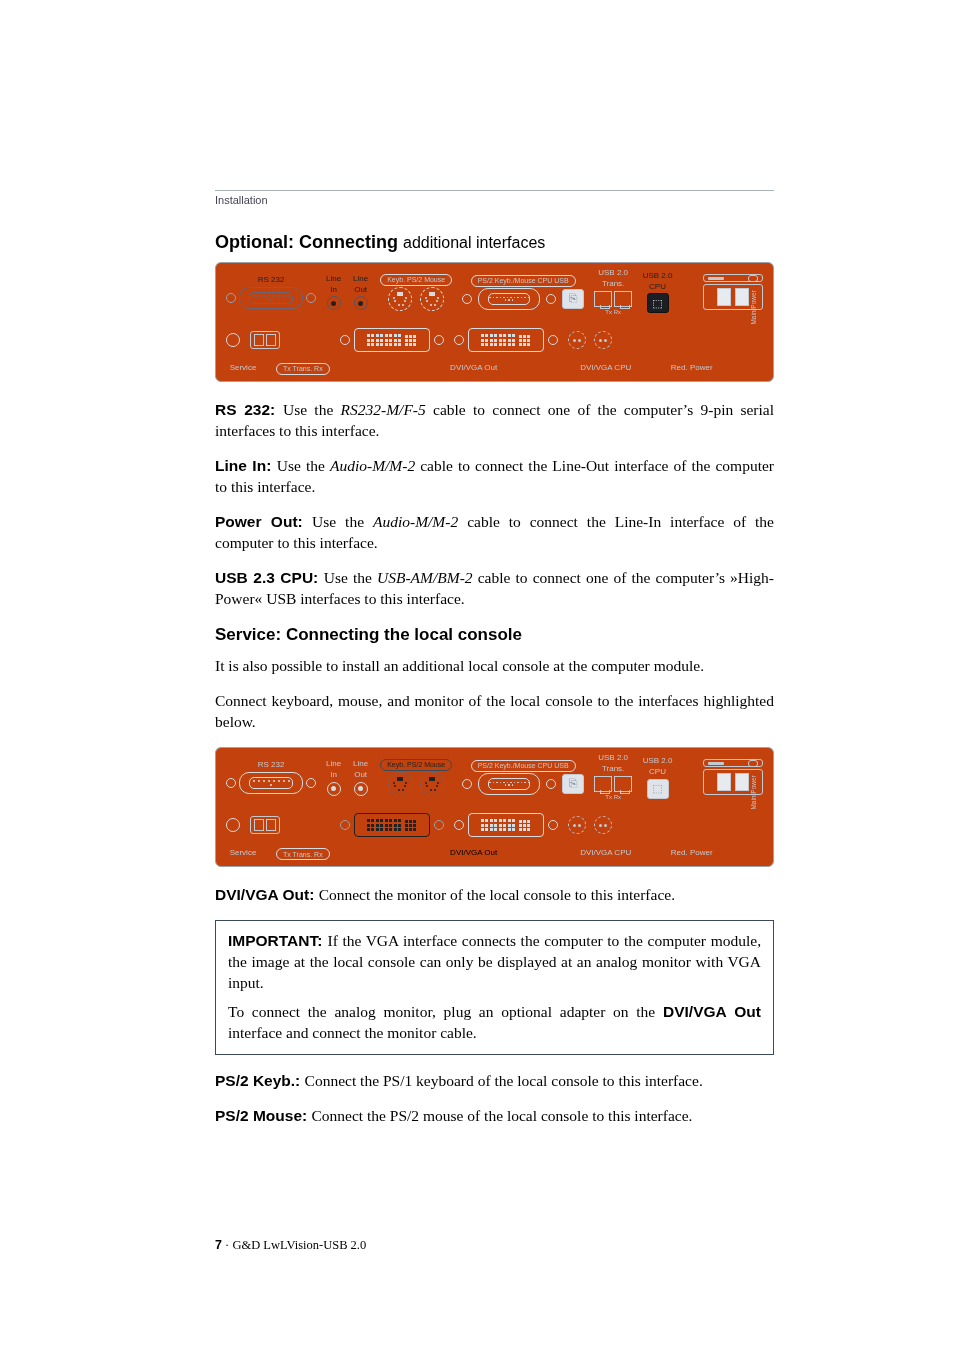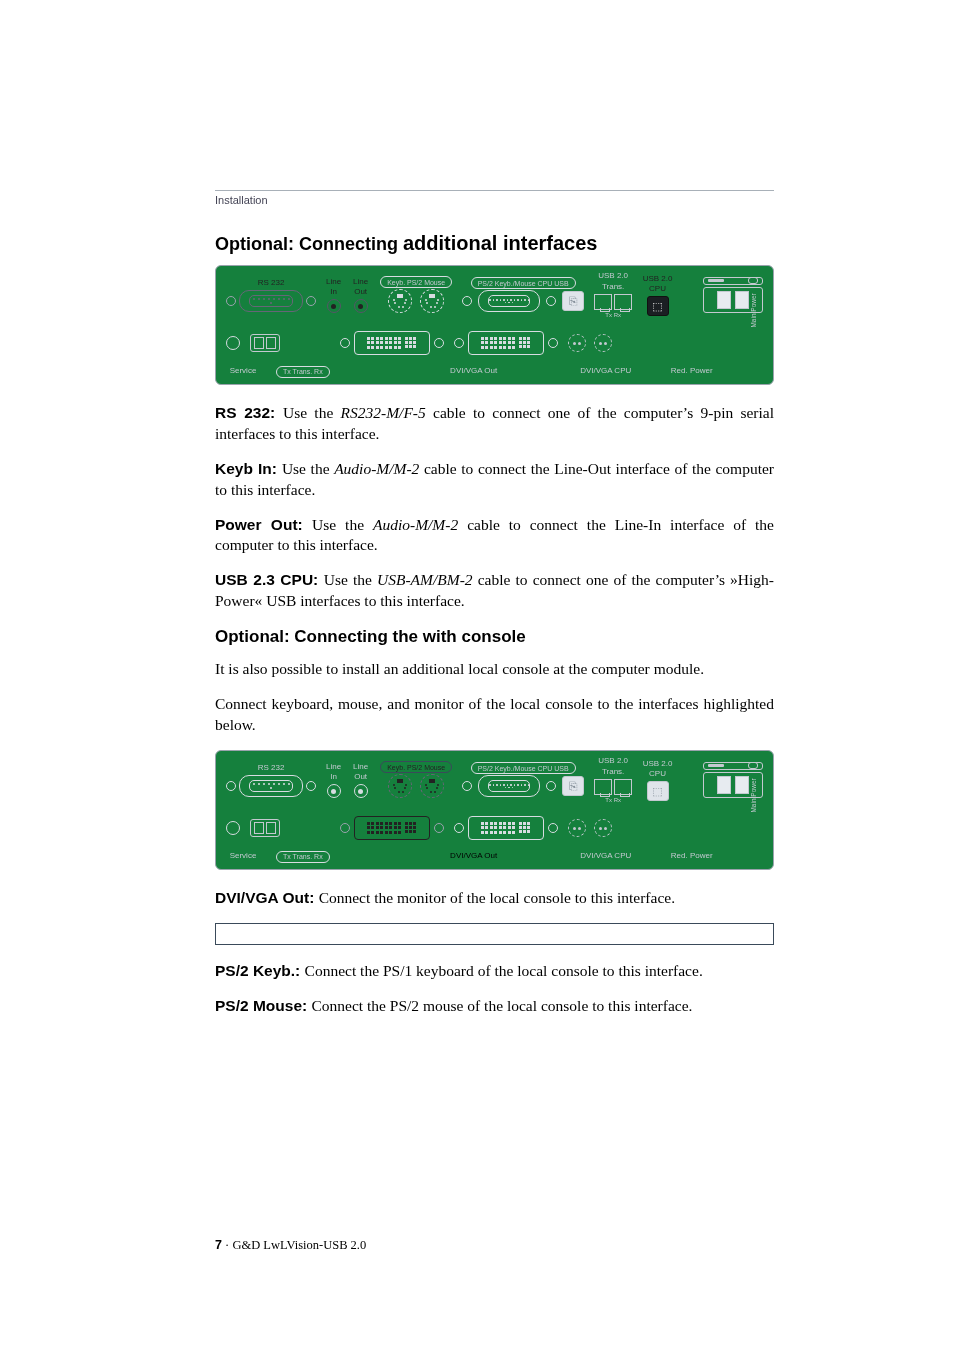--- a/index.html
+++ b/index.html
@@ -1,23 +1,23 @@
 <!DOCTYPE html>
 <html><head>
 <meta charset="utf-8">
 <style>
   * { box-sizing: border-box; margin: 0; padding: 0; }
   html, body { width: 954px; height: 1350px; background: #fff; }
   body { font-family: Georgia, 'Times New Roman', serif; color: #000; padding: 190px 180px 0 215px; font-size: 15.5px; line-height: 1.35; }
   .hdr-line { border-top: 1px solid #a8b0b8; margin-bottom: 2px; }
   .hdr-small { font-family: Arial, Helvetica, sans-serif; font-size: 11px; color: #445; margin-bottom: 22px; }
   h2.section { font-family: Arial, Helvetica, sans-serif; font-weight: bold; font-size: 18px; margin-bottom: 2px; }
-  h2.section .sub { font-size: 20px; font-weight: bold; }
+  h2.section .sub { font-size: 16px; font-weight: normal; }
   h3.section { font-family: Arial, Helvetica, sans-serif; font-weight: bold; font-size: 17px; margin: 14px 0 10px; }
-  .panel { border: 1px solid #9aa3ad; border-radius: 6px; padding: 6px 10px 6px 10px; margin: 8px 0 18px; position: relative; background: #15803d; }
+  .panel { border: 1px solid #9aa3ad; border-radius: 6px; padding: 6px 10px 6px 10px; margin: 8px 0 18px; position: relative; background: #c2410c; }
   .panel-rows { display: flex; flex-direction: column; gap: 2px; }
   .row { display: flex; align-items: center; gap: 10px; height: 46px; }
   .lbl { font-family: Arial, Helvetica, sans-serif; font-size: 8px; color: #667; text-align: center; display: inline-block; }
   .lbl.dim { color: #c3c9d0; }
   .lbl.strong { color: #222; font-weight: 500; }
   .pill { display:inline-flex; align-items:center; justify-content:center; height:12px; border:1px solid #9aa3ad; border-radius:6px; padding:0 6px; font-family: Arial, sans-serif; font-size:7px; color:#667; white-space:nowrap; }
   .pill.dim { border-color:#d7dce1; color:#c3c9d0; }
   .pill.strong { border-color:#3a4a5a; color:#222; }
   .hole { width:10px; height:10px; border:1px solid #9aa3ad; border-radius:50%; display:inline-block; }
   .jack { width:14px; height:14px; border:1.5px solid #556; border-radius:50%; display:inline-flex; align-items:center; justify-content:center; }
@@ -307,27 +307,27 @@
       <span class="spacer" style="width:20px"></span>
       <span class="lbl dim" style="width:80px">DVI/VGA CPU</span>
       <span class="lbl dim" style="width:60px">Red. Power</span>
     </div>
   </div>
   <span class="psu-txt">Main Power</span>
 </div>
 
 <p class="para"><span class="bold-sans">RS 232: </span><span>Use the </span><span class="ital">RS232-M/F-5</span><span> cable to connect one of the computer’s 9-pin serial interfaces to this interface.</span></p>
 
-<p class="para"><span class="bold-sans">Keyb In: </span><span>Use the </span><span class="ital">Audio-M/M-2</span><span> cable to connect the Line-Out interface of the compu­ter to this interface.</span></p>
+<p class="para"><span class="bold-sans">Line In: </span><span>Use the </span><span class="ital">Audio-M/M-2</span><span> cable to connect the Line-Out interface of the compu­ter to this interface.</span></p>
 
 <p class="para"><span class="bold-sans">Power Out: </span><span>Use the </span><span class="ital">Audio-M/M-2</span><span> cable to connect the Line-In interface of the computer to this interface.</span></p>
 
 <p class="para"><span class="bold-sans">USB 2.3 CPU: </span><span>Use the </span><span class="ital">USB-AM/BM-2</span><span> cable to connect one of the computer’s »High-Power« USB interfaces to this interface.</span></p>
 
-<h3 class="section">Optional: Connecting the with console</h3>
+<h3 class="section">Service: Connecting the local console</h3>
 
 <p class="para">It is also possible to install an additional local console at the computer module.</p>
 <p class="para">Connect keyboard, mouse, and monitor of the local console to the interfaces high­lighted below.</p>
 
 <div class="panel">
   <div class="panel-rows">
     <div class="row" style="justify-content:flex-start;">
       <div class="group">
           <span class="lbl dim">RS 232</span>
         <span style="display:flex;align-items:center;gap:3px">
@@ -542,20 +542,22 @@
       <span class="lbl dim" style="width:80px">DVI/VGA CPU</span>
       <span class="lbl dim" style="width:60px">Red. Power</span>
     </div>
   </div>
   <span class="psu-txt">Main Power</span>
 </div>
 
 <p class="para"><span class="bold-sans">DVI/VGA Out: </span><span>Connect the monitor of the local console to this interface.</span></p>
 
 <div class="notice">
+  <p><span class="bold-sans">IMPORTANT: </span><span>If the VGA interface connects the computer to the computer mod­ule, the image at the local console can only be displayed at an analog monitor with VGA input.</span></p>
+  <p><span>To connect the analog monitor, plug an optional adapter on the </span><span class="bold-sans">DVI/VGA Out</span><span> interface and connect the monitor cable.</span></p>
 </div>
 
 <p class="para"><span class="bold-sans">PS/2 Keyb.: </span><span>Connect the PS/1 keyboard of the local console to this interface.</span></p>
 
 <p class="para" style="margin-bottom:16px"><span class="bold-sans">PS/2 Mouse: </span><span>Connect the PS/2 mouse of the local console to this interface.</span></p>
 
 <div class="footer">
   <span class="b">7</span><span> · </span><span>G&amp;D LwLVision-USB 2.0</span>
 </div>
 

